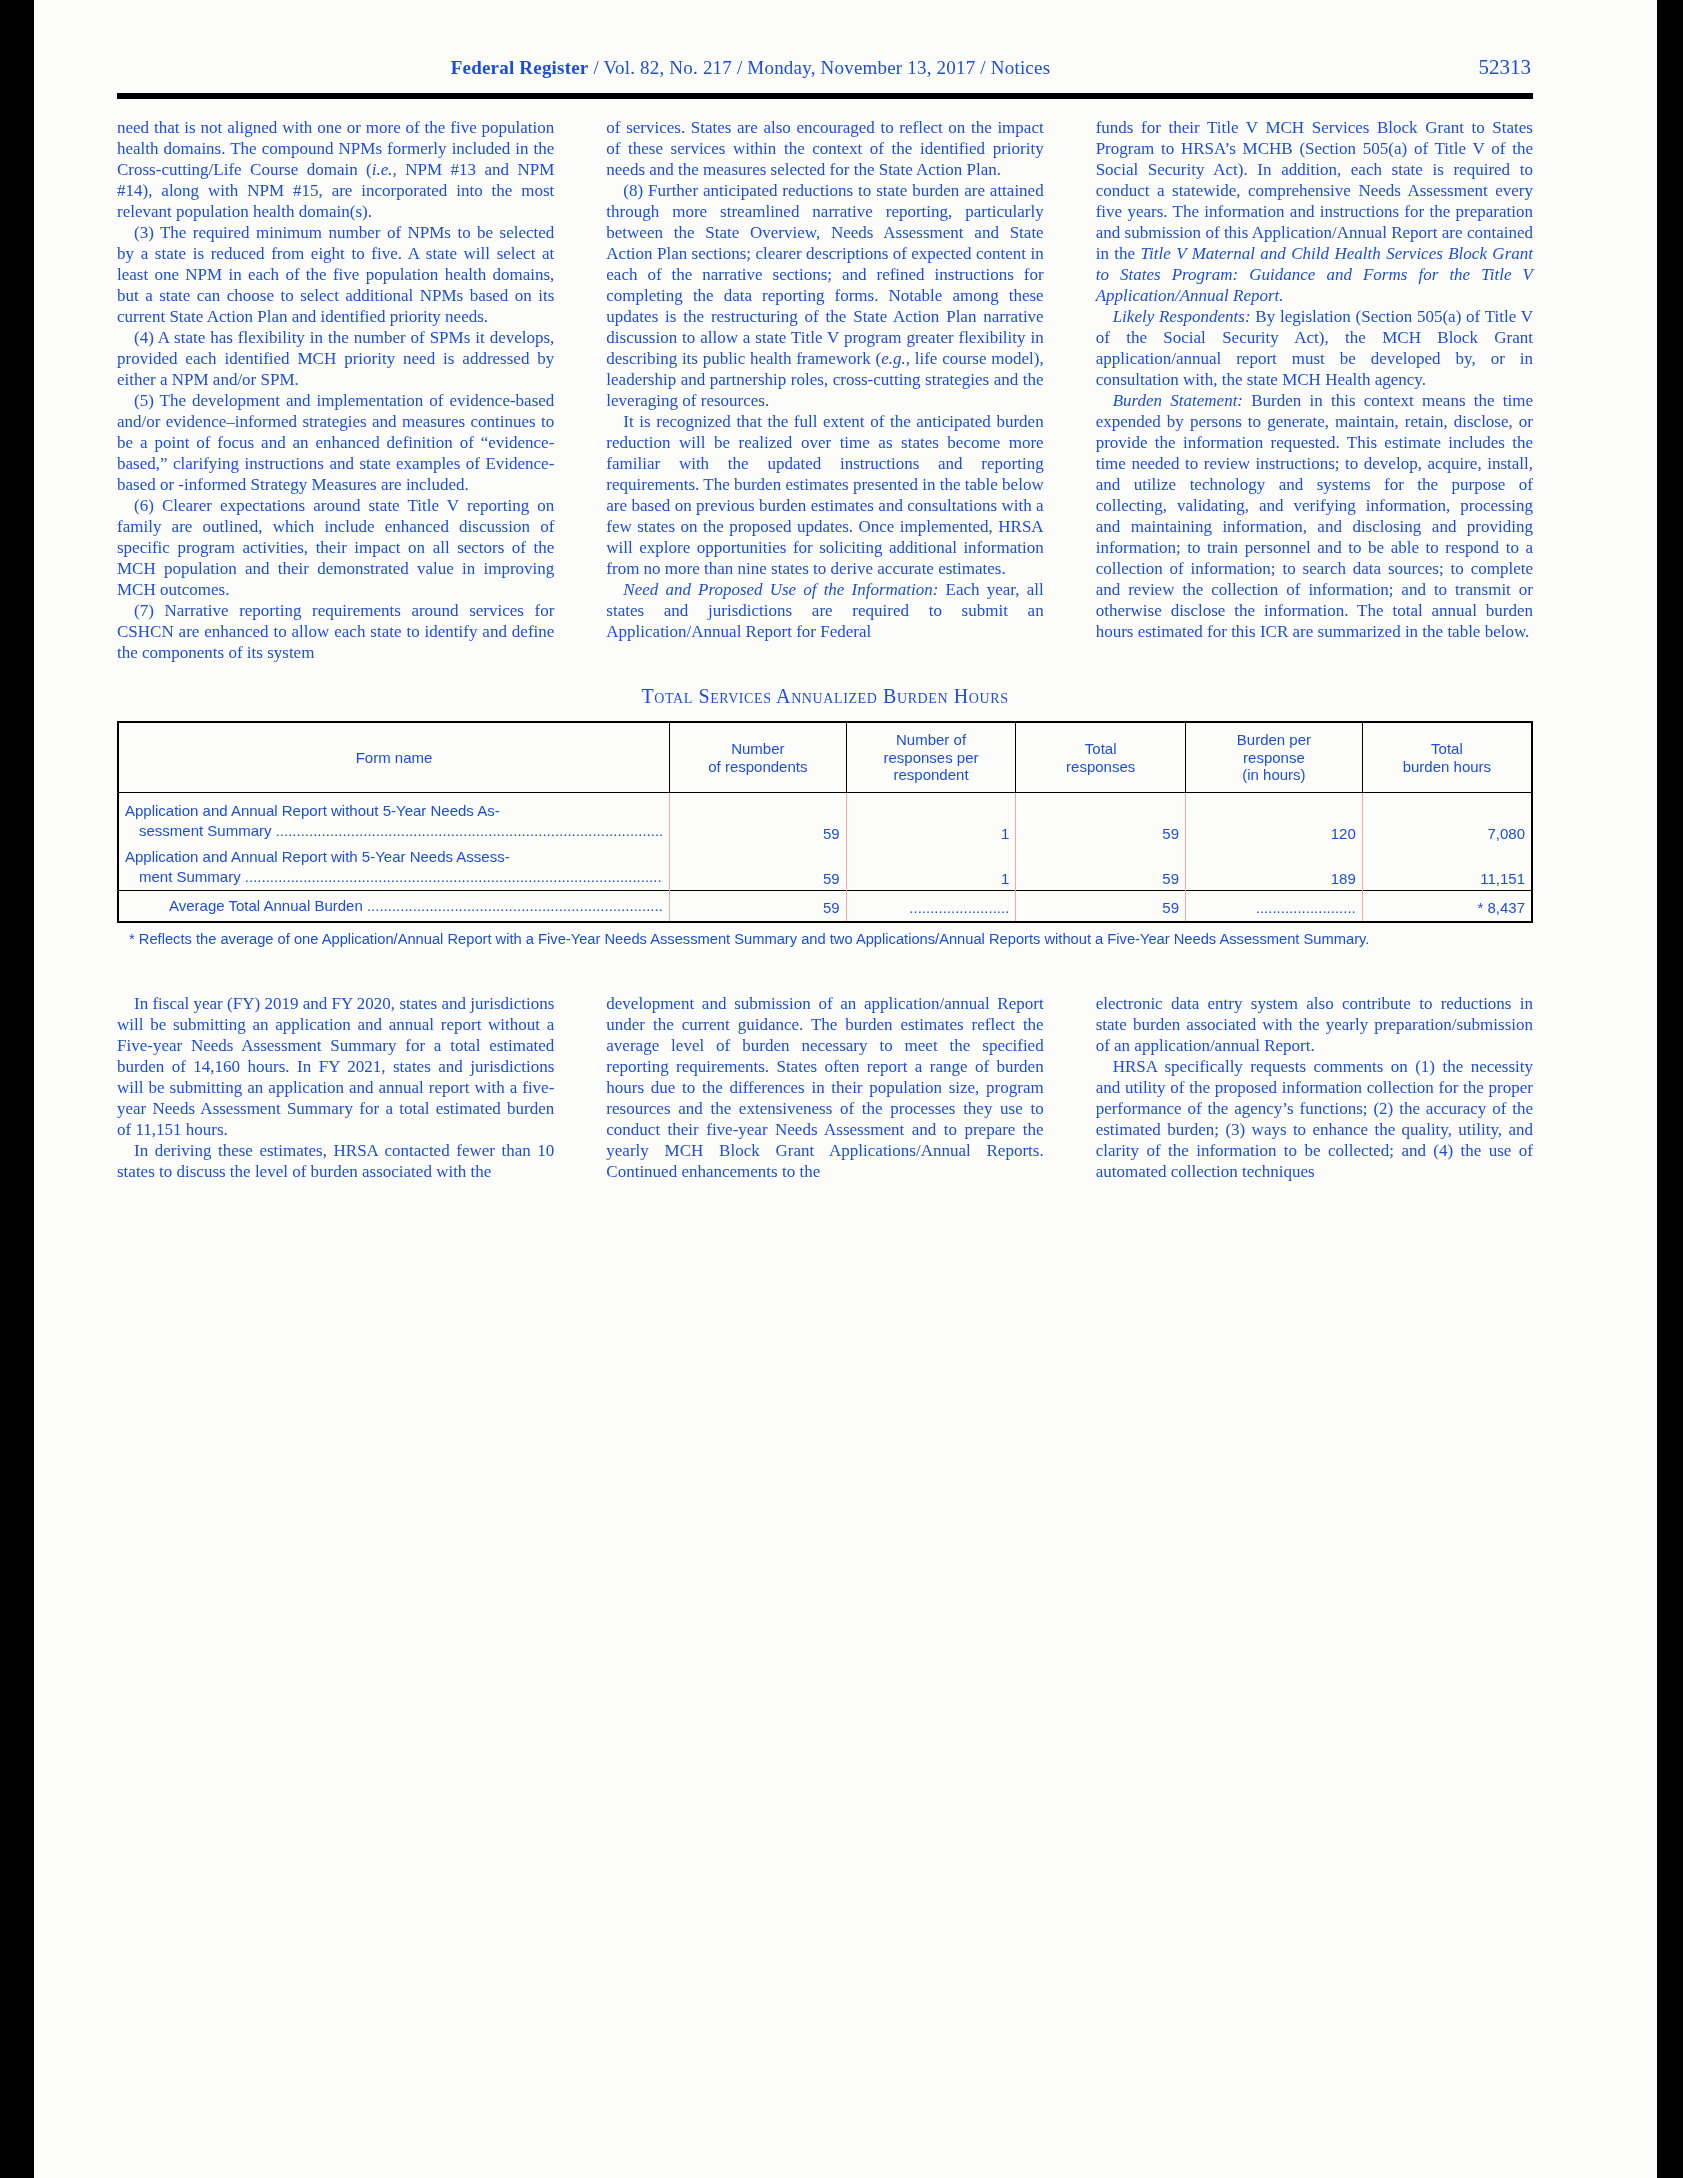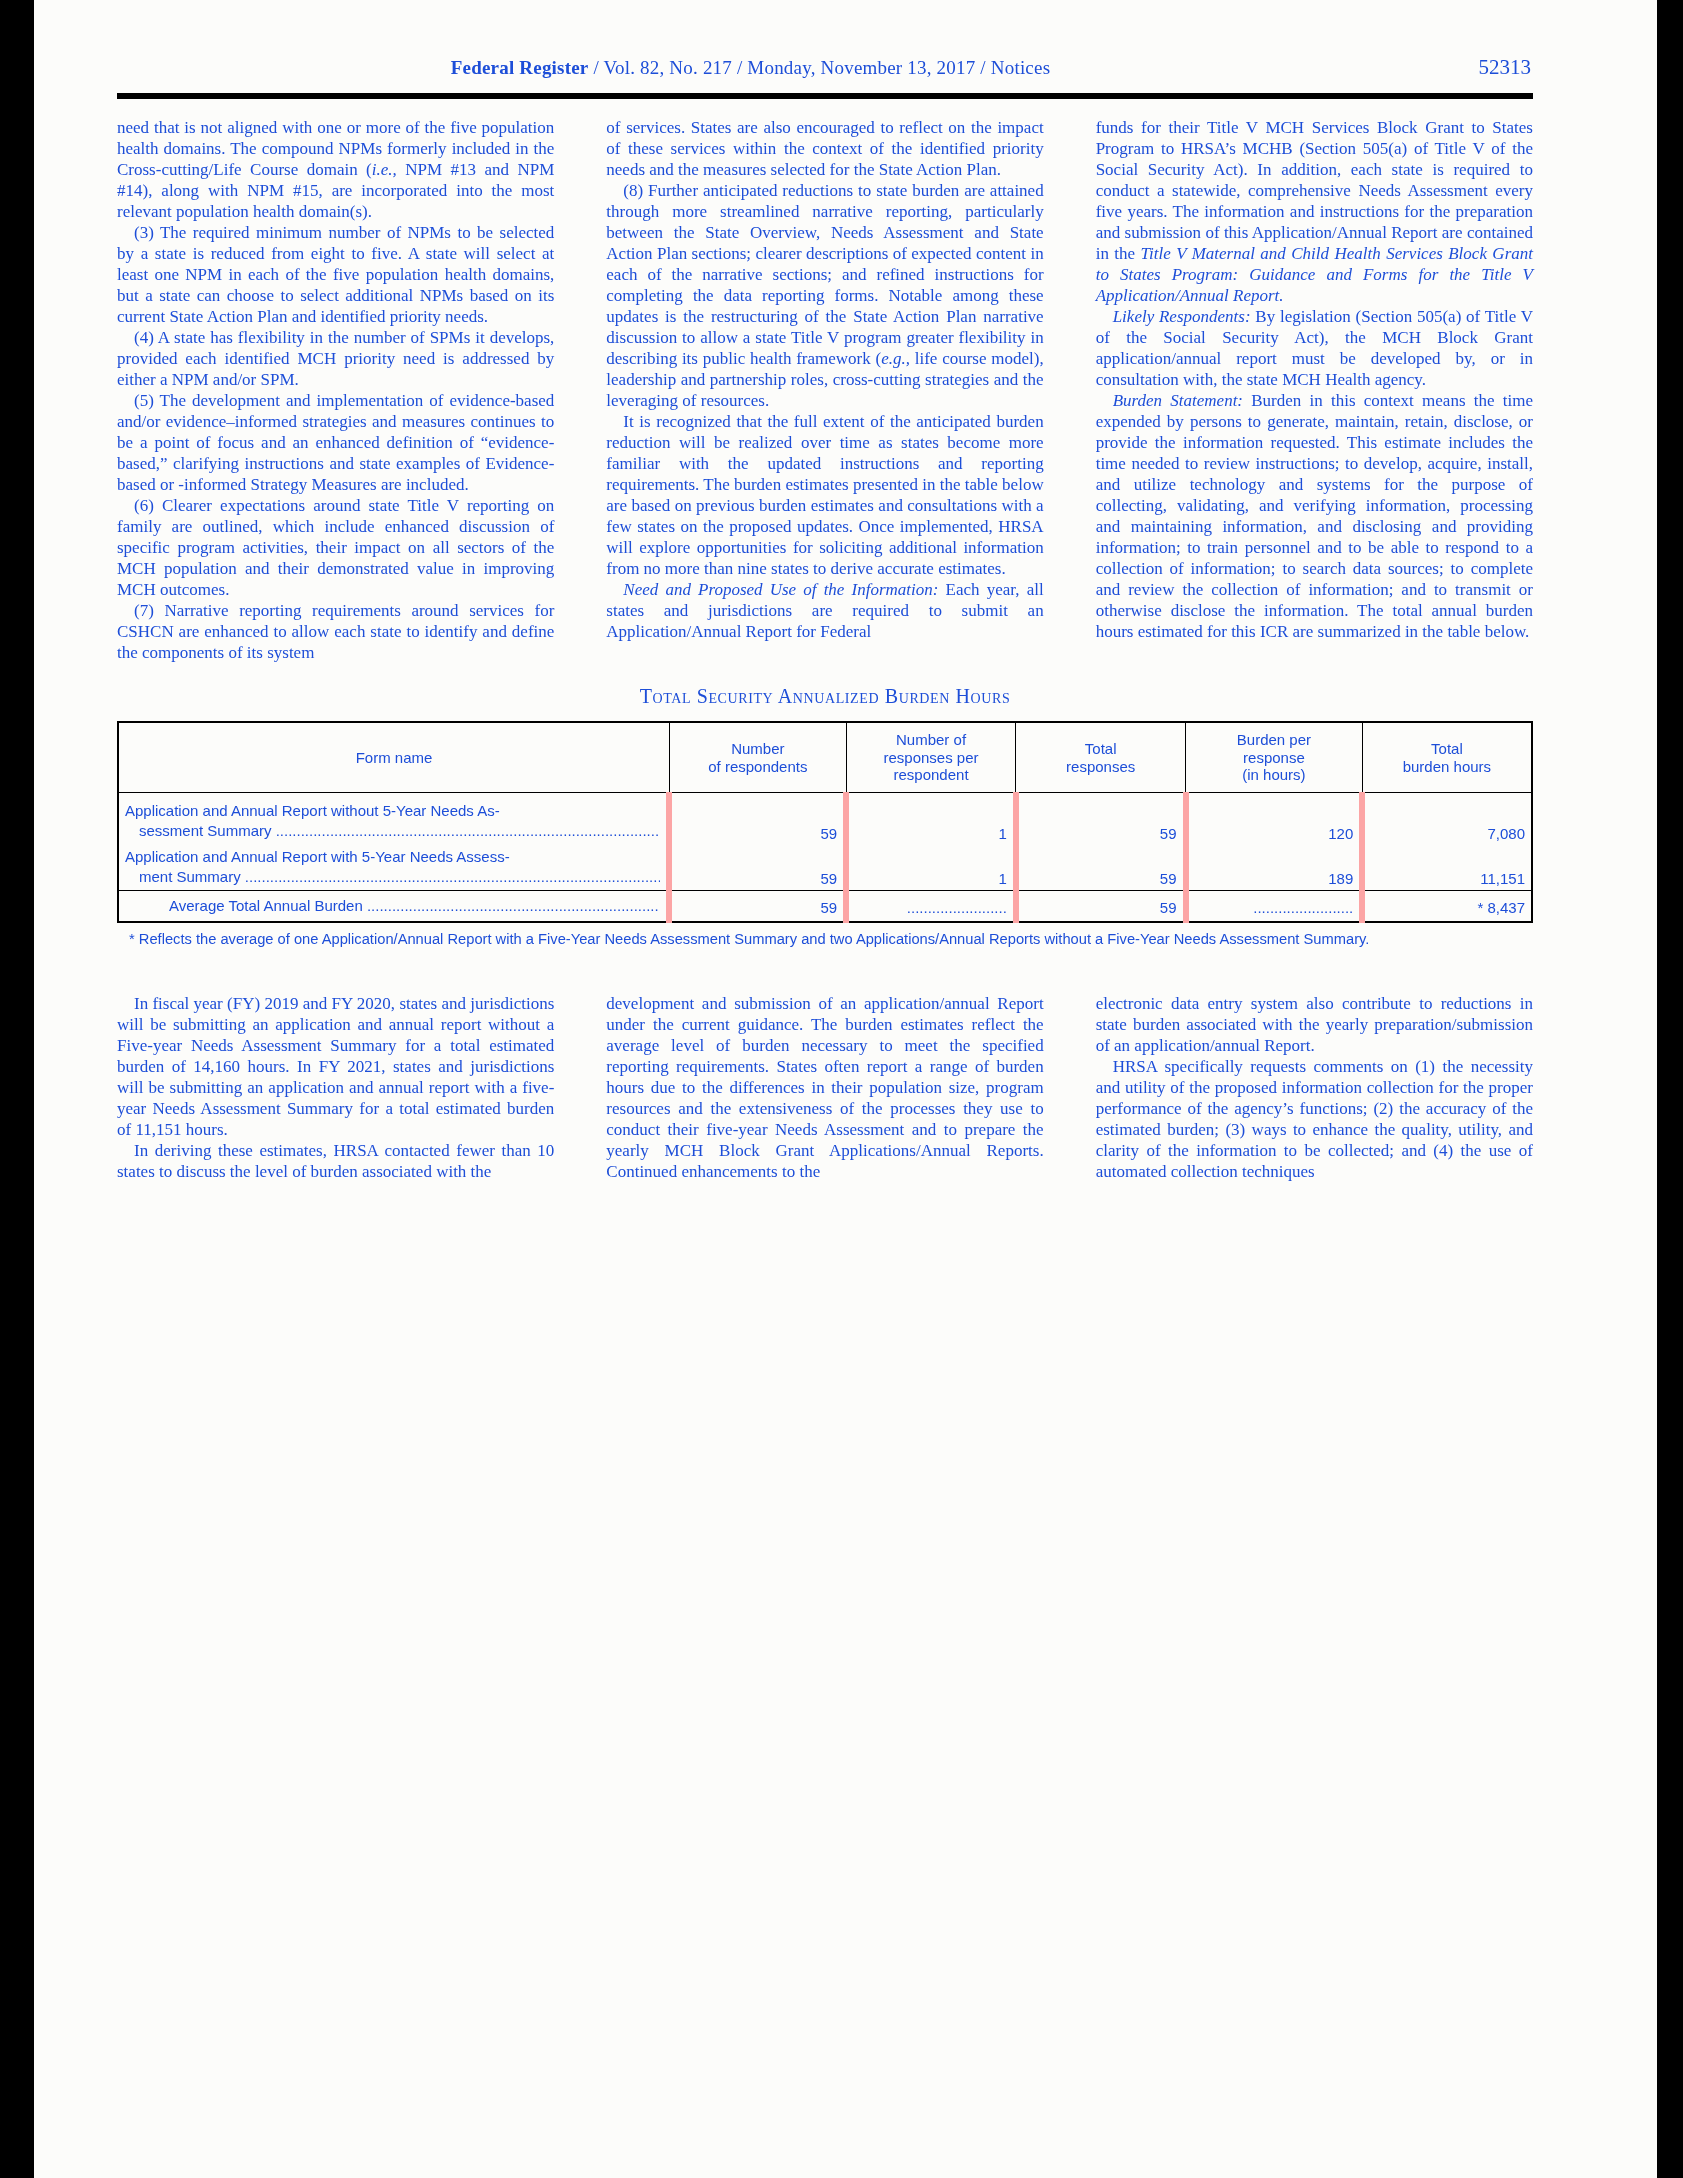--- a/index.html
+++ b/index.html
@@ -43,21 +43,21 @@
     font-family:"Liberation Sans", sans-serif; font-size:15px;
     border:2px solid #000;
   }
   table.burden thead th {
     font-weight:normal; text-align:center; vertical-align:middle;
     border-bottom:1.5px solid #000; border-left:1px solid #000;
     padding:8px 4px; line-height:1.18; white-space:pre-line;
   }
   table.burden thead th:first-child { border-left:none; }
   table.burden td {
-    border-left:6px solid #fca5a5; vertical-align:bottom; padding:2px 6px 3px 6px;
+    border-left:1px solid #fca5a5; vertical-align:bottom; padding:2px 6px 3px 6px;
   }
   table.burden td:first-child { border-left:none; }
   table.burden tbody tr:first-child td { padding-top:8px; }
   tr.summary-row td { border-top:1.5px solid #000; padding-top:5px; padding-bottom:5px; }
   .form-cell { text-align:left; }
   .form-cell div { white-space:nowrap; overflow:hidden; line-height:1.35; }
   .form-cell .line2 { padding-left:14px; }
   .form-cell.summary .line1 { padding-left:44px; }
   .num-cell { text-align:right; padding-right:10px; white-space:nowrap; overflow:hidden; }
   .footnote {
@@ -98,21 +98,21 @@
           <p class="para indent"><em>Need and Proposed Use of the Information:</em><span> Each year, all states and jurisdictions are required to submit an Application/Annual Report for Federal</span></p>
         </div>
       <div class="col">
           <p class="para"><span>funds for their Title V MCH Services Block Grant to States Program to HRSA’s MCHB (Section 505(a) of Title V of the Social Security Act). In addition, each state is required to conduct a statewide, comprehensive Needs Assessment every five years. The information and instructions for the preparation and submission of this Application/Annual Report are contained in the </span><em>Title V Maternal and Child Health Services Block Grant to States Program: Guidance and Forms for the Title V Application/Annual Report.</em></p>
           <p class="para indent"><em>Likely Respondents:</em><span> By legislation (Section 505(a) of Title V of the Social Security Act), the MCH Block Grant application/annual report must be developed by, or in consultation with, the state MCH Health agency.</span></p>
           <p class="para indent"><em>Burden Statement:</em><span> Burden in this context means the time expended by persons to generate, maintain, retain, disclose, or provide the information requested. This estimate includes the time needed to review instructions; to develop, acquire, install, and utilize technology and systems for the purpose of collecting, validating, and verifying information, processing and maintaining information, and disclosing and providing information; to train personnel and to be able to respond to a collection of information; to search data sources; to complete and review the collection of information; and to transmit or otherwise disclose the information. The total annual burden hours estimated for this ICR are summarized in the table below.</span></p>
         </div>
     </div>
 
     <div class="table-section">
-      <div class="table-title">Total Security Annualized Burden Hours</div>
+      <div class="table-title">Total Services Annualized Burden Hours</div>
       <table class="burden">
         <colgroup>
           <col style="width:39%">
           <col style="width:12.5%">
           <col style="width:12%">
           <col style="width:12%">
           <col style="width:12.5%">
           <col style="width:12%">
         </colgroup>
         <thead>

